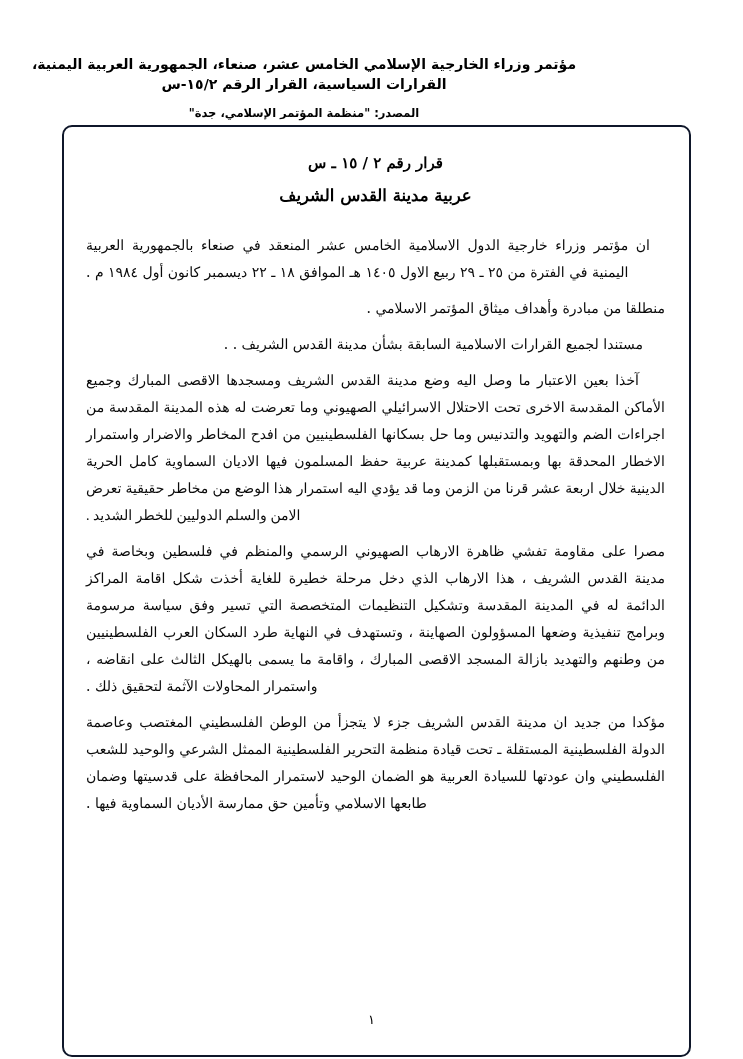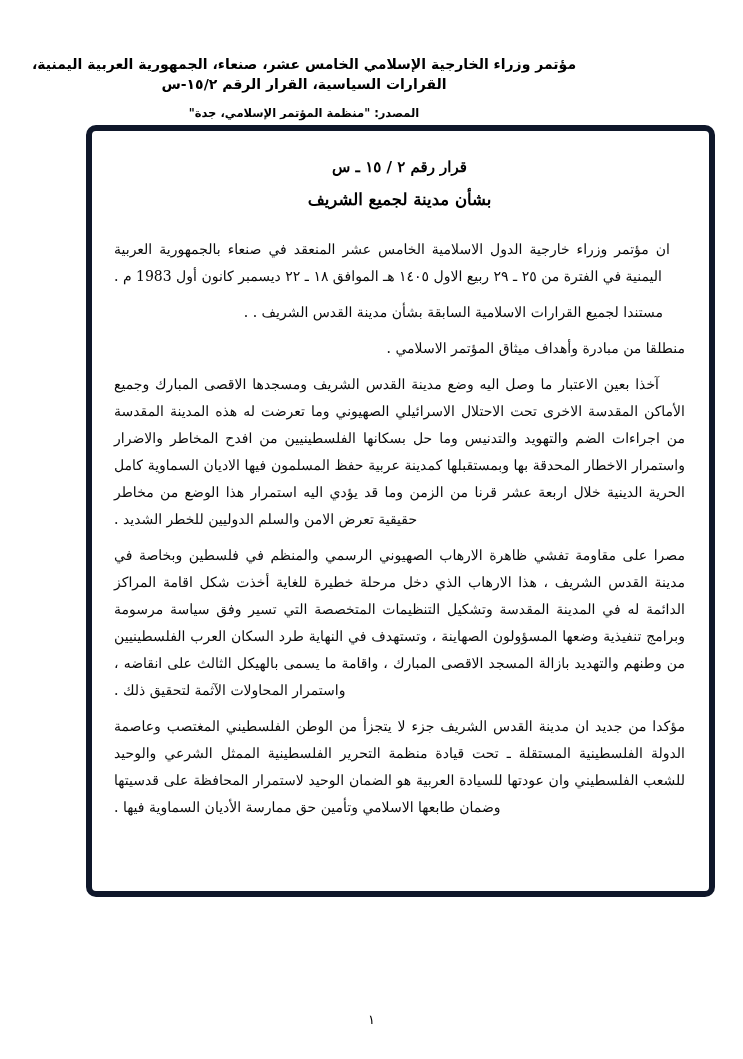--- a/index.html
+++ b/index.html
@@ -15,23 +15,23 @@
     font-family:"DejaVu Sans", sans-serif;
   }
   .citation-line{
     font-size:14px;font-weight:bold;letter-spacing:0;line-height:20px;color:#000;
   }
   .source-line{
     margin-top:12px;font-size:11.5px;font-weight:bold;color:#000;
   }
   
   .frame{
-    position:absolute;left:62px;top:125px;width:629px;height:772px;
-    box-sizing:border-box;border:6px solid #0f172a;border-radius:10px;
-    overflow:hidden;background:#fff;margin-left:24px;
+    position:absolute;left:62px;top:125px;width:629px;height:932px;
+    box-sizing:border-box;border:2px solid #0f172a;border-radius:10px;
+    overflow:hidden;background:#fff;
   }
   .content{
     direction:rtl;
     padding:27px 24px 0 22px;
   }
   .title-block{text-align:center;color:#000;}
   .title-num{
     font-size:15px;font-weight:bold;margin:0 0 14px 0;line-height:18px;
   }
   .title-subject{
@@ -40,21 +40,21 @@
   
   .doc-body{
     font-size:14px;line-height:27px;color:#0a0a0a;
   }
   .para{margin:0 0 9px 0;}
   .v-justified,
   .v-justified-indent,
   .v-justified-indent-sm{
     text-align:justify;text-align-last:left;text-justify:inter-word;
   }
-  .v-justified-indent{text-indent:26px;}
+  .v-justified-indent{text-indent:26px;font-family:Liberation Serif, serif;}
   .v-justified-indent-sm{text-indent:15px;}
   .v-right-flush{text-align:right;}
   .v-right-inset-sm{text-align:right;padding-left:0;padding-right:22px;}
   .v-right-inset-lg{text-align:right;padding-right:36px;}
   
   .page-number{
     position:absolute;top:1012px;left:0;width:743px;
     text-align:center;font-size:13px;color:#000;
     font-family:"DejaVu Serif", serif;
   }
@@ -64,26 +64,26 @@
 
 <div class="doc-header">
   <div class="citation-line">مؤتمر وزراء الخارجية الإسلامي الخامس عشر، صنعاء، الجمهورية العربية اليمنية، القرارات السياسية، القرار الرقم ١٥/٢-س</div>
   <div class="source-line">المصدر:  "منظمة المؤتمر الإسلامي، جدة"</div>
 </div>
 
 <div class="frame">
   <div class="content">
     <div class="title-block">
       <div class="title-num">قرار رقم ٢ / ١٥ ـ س</div>
-      <div class="title-subject">بشأن مدينة لجميع الشريف</div>
+      <div class="title-subject">عربية مدينة القدس الشريف</div>
     </div>
     <div class="doc-body" id="doc-body">
-        <p class="para v-justified-indent-sm" dir="rtl">ان مؤتمر وزراء خارجية الدول الاسلامية الخامس عشر المنعقد في صنعاء بالجمهورية العربية اليمنية في الفترة من ٢٥ ـ ٢٩ ربيع الاول ١٤٠٥ هـ الموافق ١٨ ـ ٢٢ ديسمبر كانون أول 1983 م .</p>
+        <p class="para v-justified-indent-sm" dir="rtl">ان مؤتمر وزراء خارجية الدول الاسلامية الخامس عشر المنعقد في صنعاء بالجمهورية العربية اليمنية في الفترة من ٢٥ ـ ٢٩ ربيع الاول ١٤٠٥ هـ الموافق ١٨ ـ ٢٢ ديسمبر كانون أول ١٩٨٤ م .</p>
+        <p class="para v-right-flush" dir="rtl">منطلقا من مبادرة وأهداف ميثاق المؤتمر الاسلامي .</p>
         <p class="para v-right-inset-sm" dir="rtl">مستندا لجميع القرارات الاسلامية السابقة بشأن مدينة القدس الشريف . .</p>
-        <p class="para v-right-flush" dir="rtl">منطلقا من مبادرة وأهداف ميثاق المؤتمر الاسلامي .</p>
         <p class="para v-justified-indent" dir="rtl">آخذا بعين الاعتبار ما وصل اليه وضع مدينة القدس الشريف ومسجدها الاقصى المبارك وجميع الأماكن المقدسة الاخرى تحت الاحتلال الاسرائيلي الصهيوني وما تعرضت له هذه المدينة المقدسة من اجراءات الضم والتهويد والتدنيس وما حل بسكانها الفلسطينيين من افدح المخاطر والاضرار واستمرار الاخطار المحدقة بها وبمستقبلها كمدينة عربية حفظ المسلمون فيها الاديان السماوية كامل الحرية الدينية خلال اربعة عشر قرنا من الزمن وما قد يؤدي اليه استمرار هذا الوضع من مخاطر حقيقية تعرض الامن والسلم الدوليين للخطر الشديد .</p>
         <p class="para v-justified" dir="rtl">مصرا على مقاومة تفشي ظاهرة الارهاب الصهيوني الرسمي والمنظم في فلسطين وبخاصة في مدينة القدس الشريف ، هذا الارهاب الذي دخل مرحلة خطيرة للغاية أخذت شكل اقامة المراكز الدائمة له في المدينة المقدسة وتشكيل التنظيمات المتخصصة التي تسير وفق سياسة مرسومة وبرامج تنفيذية وضعها المسؤولون الصهاينة ، وتستهدف في النهاية طرد السكان العرب الفلسطينيين من وطنهم والتهديد بازالة المسجد الاقصى المبارك ، واقامة ما يسمى بالهيكل الثالث على انقاضه ، واستمرار المحاولات الآثمة لتحقيق ذلك .</p>
         <p class="para v-justified" dir="rtl">مؤكدا من جديد ان مدينة القدس الشريف جزء لا يتجزأ من الوطن الفلسطيني المغتصب وعاصمة الدولة الفلسطينية المستقلة ـ تحت قيادة منظمة التحرير الفلسطينية الممثل الشرعي والوحيد للشعب الفلسطيني وان عودتها للسيادة العربية هو الضمان الوحيد لاستمرار المحافظة على قدسيتها وضمان طابعها الاسلامي وتأمين حق ممارسة الأديان السماوية فيها .</p>
       </div>
   </div>
 </div>
 
 <div class="page-number">١</div>
 
 </body></html>

